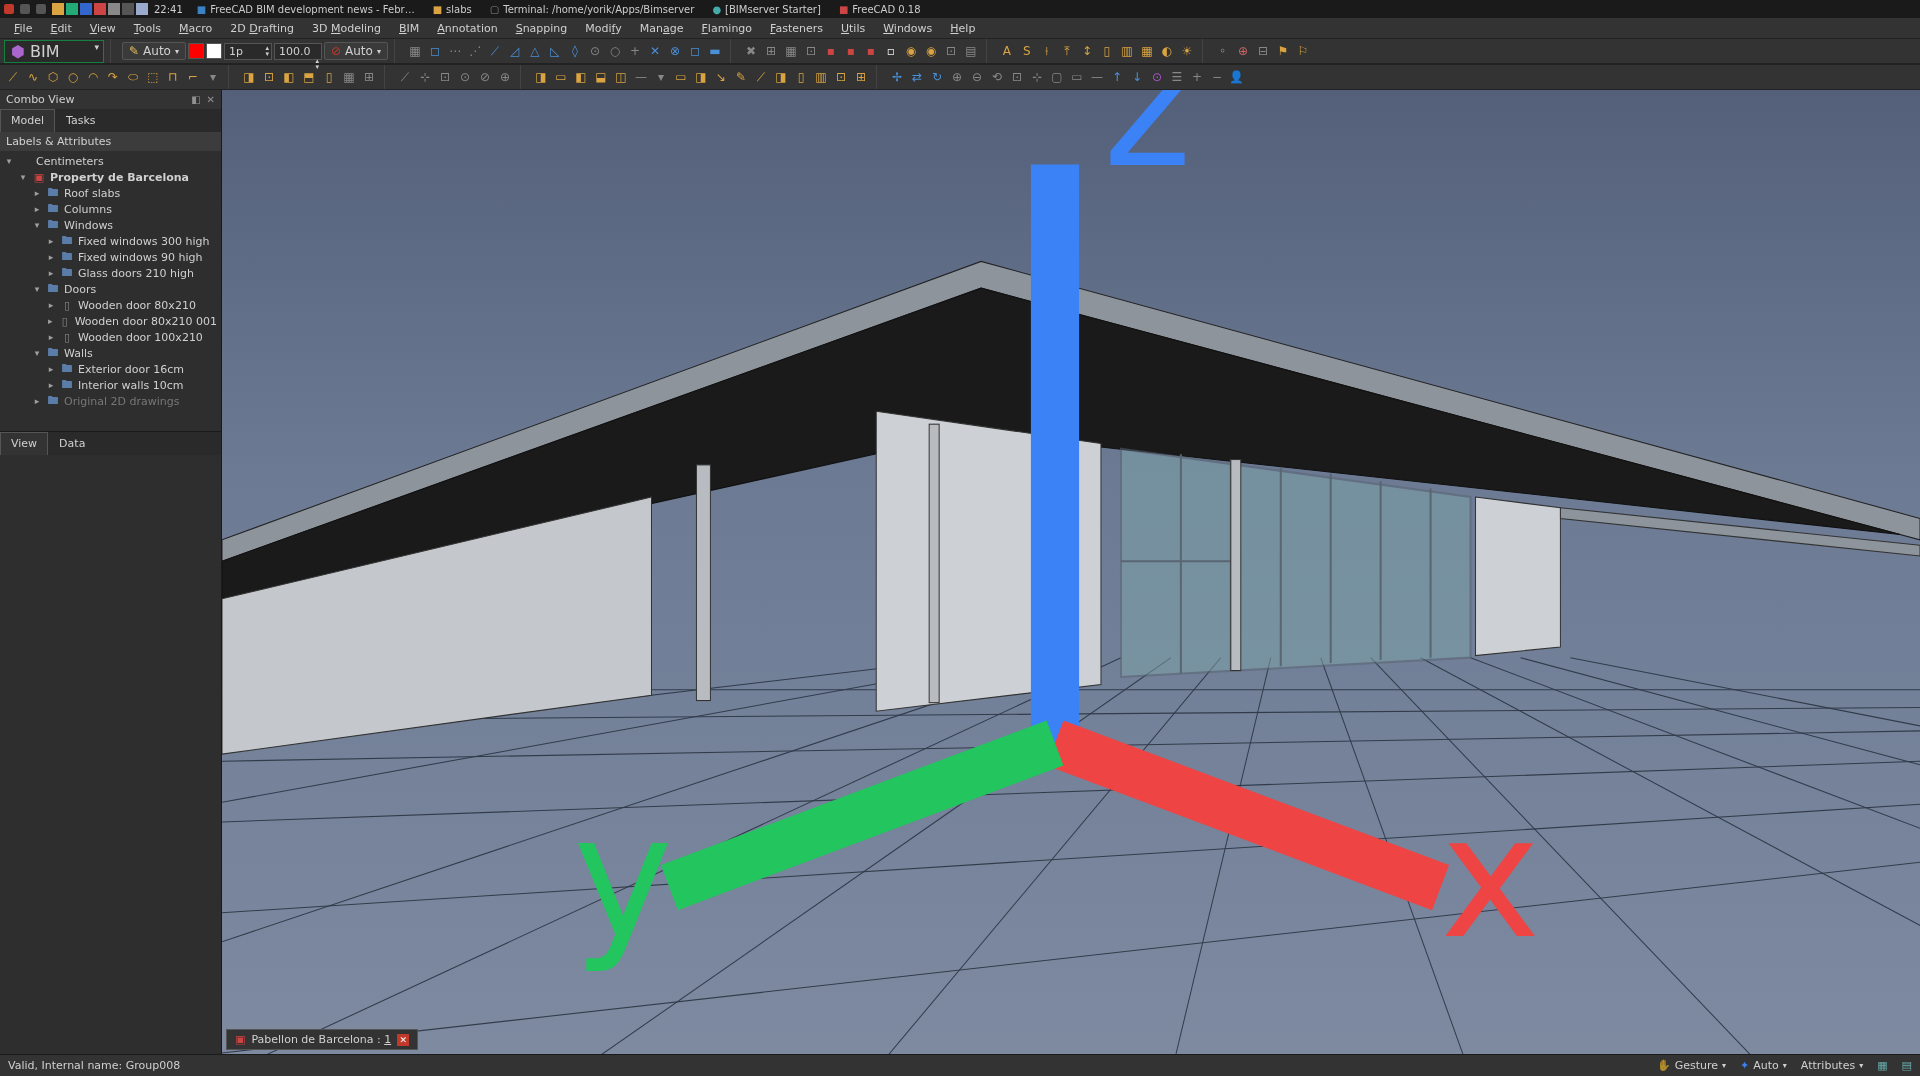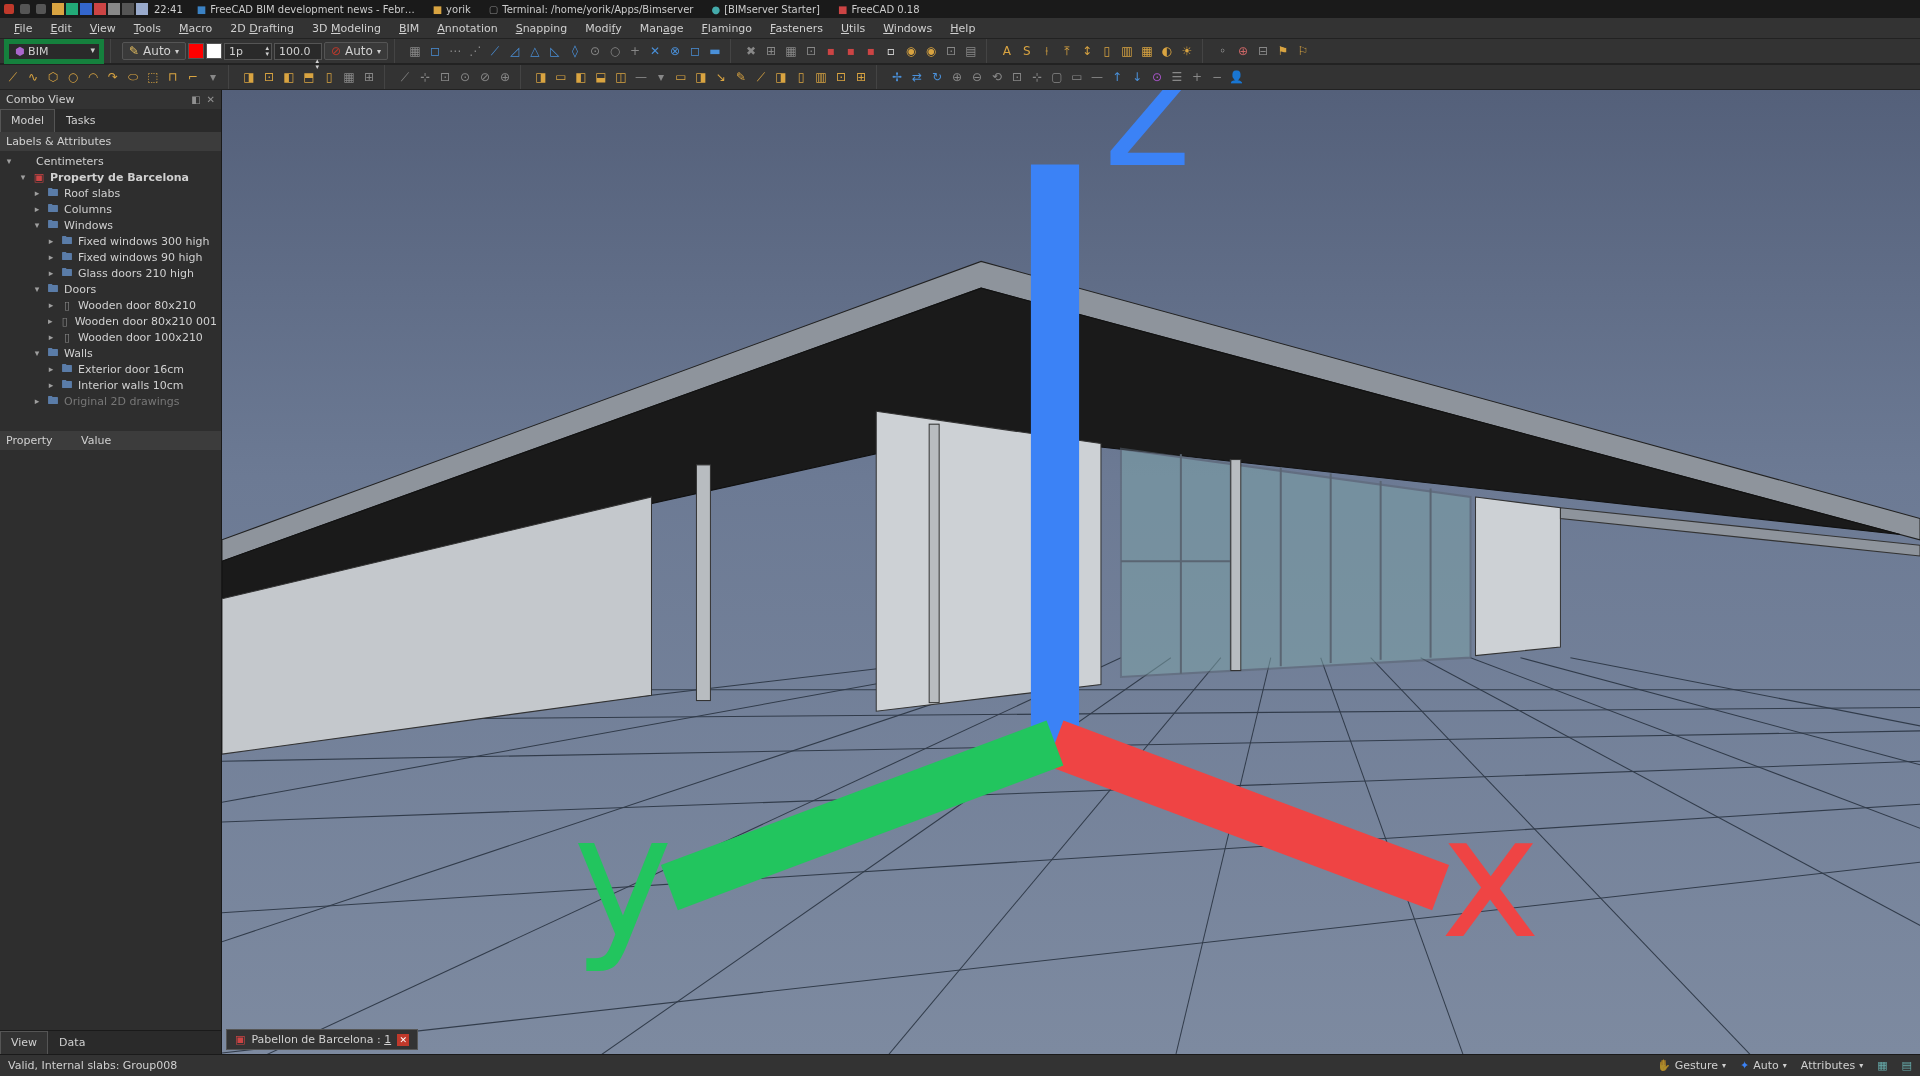--- a/index.html
+++ b/index.html
@@ -9,21 +9,21 @@
 .tray-icons { display:flex; gap:2px; align-items:center; }
 .tray-icons span { width:12px; height:12px; display:inline-block; }
 .tb-app { padding:0 8px; color:#ccc; display:flex; align-items:center; gap:4px; }
 .menubar { height:20px; background:#333; display:flex; align-items:center; padding:0 6px; gap:2px; font-size:11px; }
 .menubar span { padding:2px 8px; cursor:pointer; }
 .menubar span u { text-decoration:underline; }
 .toolbar { height:26px; background:#333; border-top:1px solid #222; border-bottom:1px solid #222; display:flex; align-items:center; gap:2px; padding:0 4px; }
 .toolbar .sep { width:6px; height:100%; border-left:1px solid #444; margin:0 4px; }
 .tb-btn { width:18px; height:18px; display:flex; align-items:center; justify-content:center; border:1px solid transparent; border-radius:2px; cursor:pointer; font-size:12px; }
 .tb-wide { width:auto; padding:0 6px; gap:4px; }
-.dropdown { background:#2a2a2a; border:5px solid #15803d; padding:1px 30px 1px 6px; font-size:11px; position:relative; cursor:pointer; }
+.dropdown { background:#2a2a2a; border:1px solid #15803d; padding:1px 30px 1px 6px; font-size:16px; position:relative; cursor:pointer; }
 .dropdown::after { content:"▾"; position:absolute; right:4px; font-size:9px; }
 .color-swatch { width:16px; height:16px; border:1px solid #555; }
 .num-field { background:#2a2a2a; border:1px solid #555; padding:1px 16px 1px 4px; font-size:11px; width:48px; position:relative; }
 .main { flex:1; display:flex; overflow:hidden; }
 .sidebar { width:222px; background:#2e2e2e; display:flex; flex-direction:column; border-right:1px solid #1a1a1a; }
 .panel-title { background:#333; padding:3px 6px; font-size:11px; display:flex; justify-content:space-between; align-items:center; }
 .panel-title .ctrls { display:flex; gap:6px; font-size:10px; opacity:.6; }
 .tabs { display:flex; background:#2a2a2a; }
 .tab { padding:4px 10px; font-size:11px; cursor:pointer; border:1px solid transparent; }
 .tab.active { background:#333; border:1px solid #555; border-bottom:none; }
@@ -65,21 +65,21 @@
     <span style="background:#9ac"></span>
   </div>
   <span>22:41</span>
   <div id="tb-apps" style="display:flex;flex:1;gap:2px">
       <div class="tb-app">
         <span style="color:#3b82c4">■</span>
         <span>FreeCAD BIM development news - Febr…</span>
       </div>
       <div class="tb-app">
         <span style="color:#d9a441">■</span>
-        <span>yorik</span>
+        <span>slabs</span>
       </div>
       <div class="tb-app">
         <span style="color:#888">▢</span>
         <span>Terminal: /home/yorik/Apps/Bimserver</span>
       </div>
       <div class="tb-app">
         <span style="color:#4aa">●</span>
         <span>[BIMserver Starter]</span>
       </div>
       <div class="tb-app">
@@ -586,26 +586,20 @@
           <span class="tree-label " style="">Interior walls 10cm</span>
         </div>
         <div class="tree-row" style="padding-left: 32px;">
           <span class="tree-arrow">▸</span>
           <span class="tree-icon">
             <span style="color:#5a7ca8">🖿</span>
           </span>
           <span class="tree-label dim" style="">Original 2D drawings</span>
         </div>
       </div>
-    <div class="prop-grid">
-      <div class="prop-head">
-        <div style="width:75px">Property</div>
-        <div>Value</div>
-      </div>
-    </div>
     <div class="bottom-tabs">
       <div class="tab active">View</div>
       <div class="tab">Data</div>
     </div>
   </div>
 
   <div class="viewport">
     <svg viewBox="0 0 1700 900" preserveAspectRatio="none">
 
       <g stroke="#2a3442" stroke-width="1" opacity="0.9">
@@ -668,21 +662,21 @@
       <div class="doc-tab">
         <span style="color:#c44">▣</span>
         <span>Pabellon de Barcelona : <u>1</u></span>
         <span class="doc-close">✕</span>
       </div>
     </div>
   </div>
 </div>
 
 <div class="statusbar">
-  <span>Valid, Internal slabs: Group008</span>
+  <span>Valid, Internal name: Group008</span>
   <div class="status-right">
     <div class="status-btn">
       <span style="opacity:.6">✋</span>
       <span>Gesture</span>
       <span style="font-size:8px">▾</span>
     </div>
     <div class="status-btn">
       <span style="color:#3b82f6">✦</span>
       <span>Auto</span>
       <span style="font-size:8px">▾</span>

